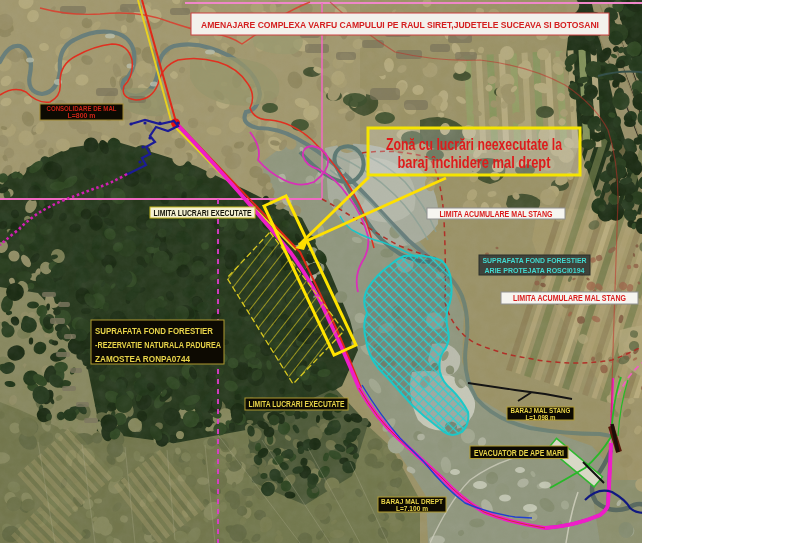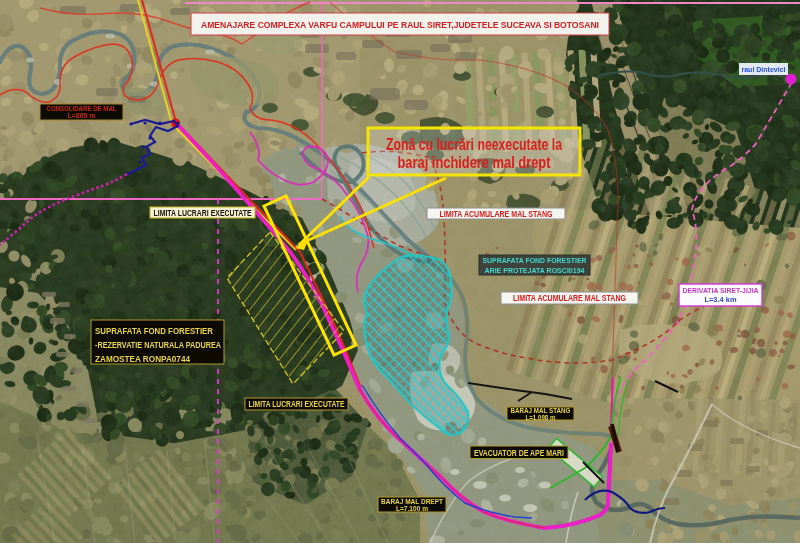--- a/index.html
+++ b/index.html
@@ -1,16 +1,16 @@
 <!DOCTYPE html>
 <html><head>
 <meta charset="utf-8">
 <style>
 html,body{margin:0;padding:0;background:#fff}
-#map{position:relative;width:800px;height:543px;overflow:hidden;font-family:"Liberation Sans",sans-serif}
+#map{position:relative;width:642px;height:543px;overflow:hidden;font-family:"Liberation Sans",sans-serif}
 #map svg{position:absolute;left:0;top:0}
 </style>
 </head>
 <body>
 <div id="map">
 <svg width="800" height="543" viewBox="0 0 800 543">
 <defs>
 <filter id="noiseF" x="0" y="0" width="100%" height="100%">
 <feTurbulence type="fractalNoise" baseFrequency="0.09" numOctaves="4" seed="11" result="n"></feTurbulence>
 <feColorMatrix in="n" type="matrix" values="0 0 0 0 0.5  0 0 0 0 0.5  0 0 0 0 0.5  0.9 0.9 0 0 -0.5"></feColorMatrix>

